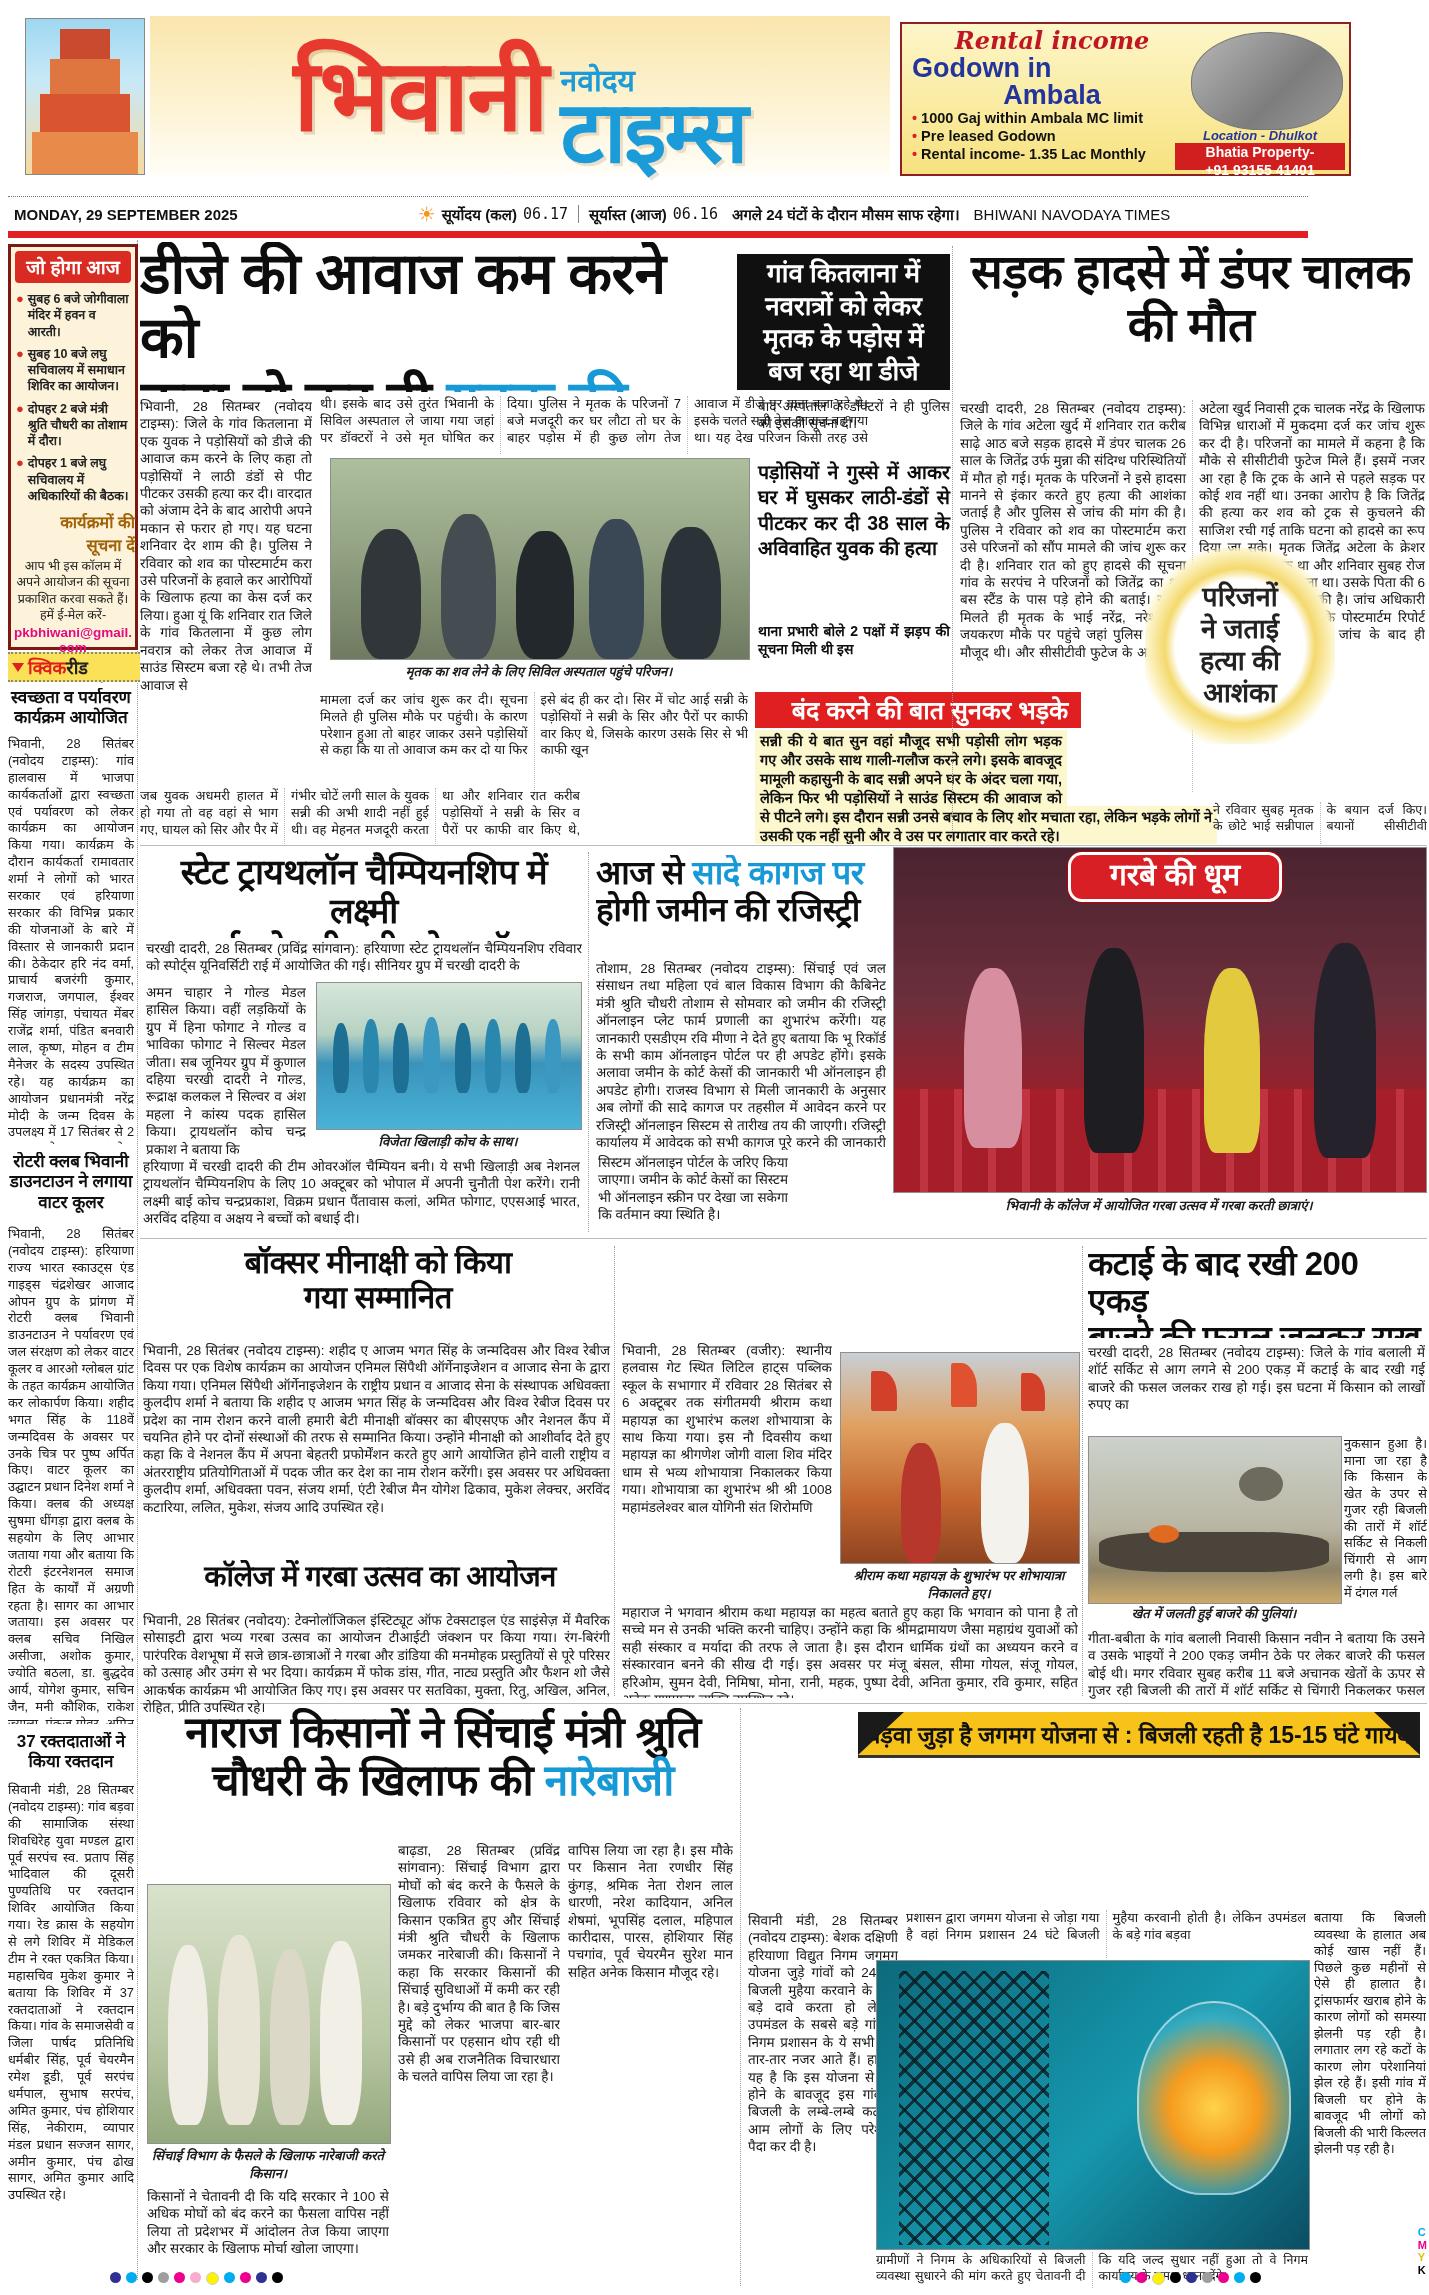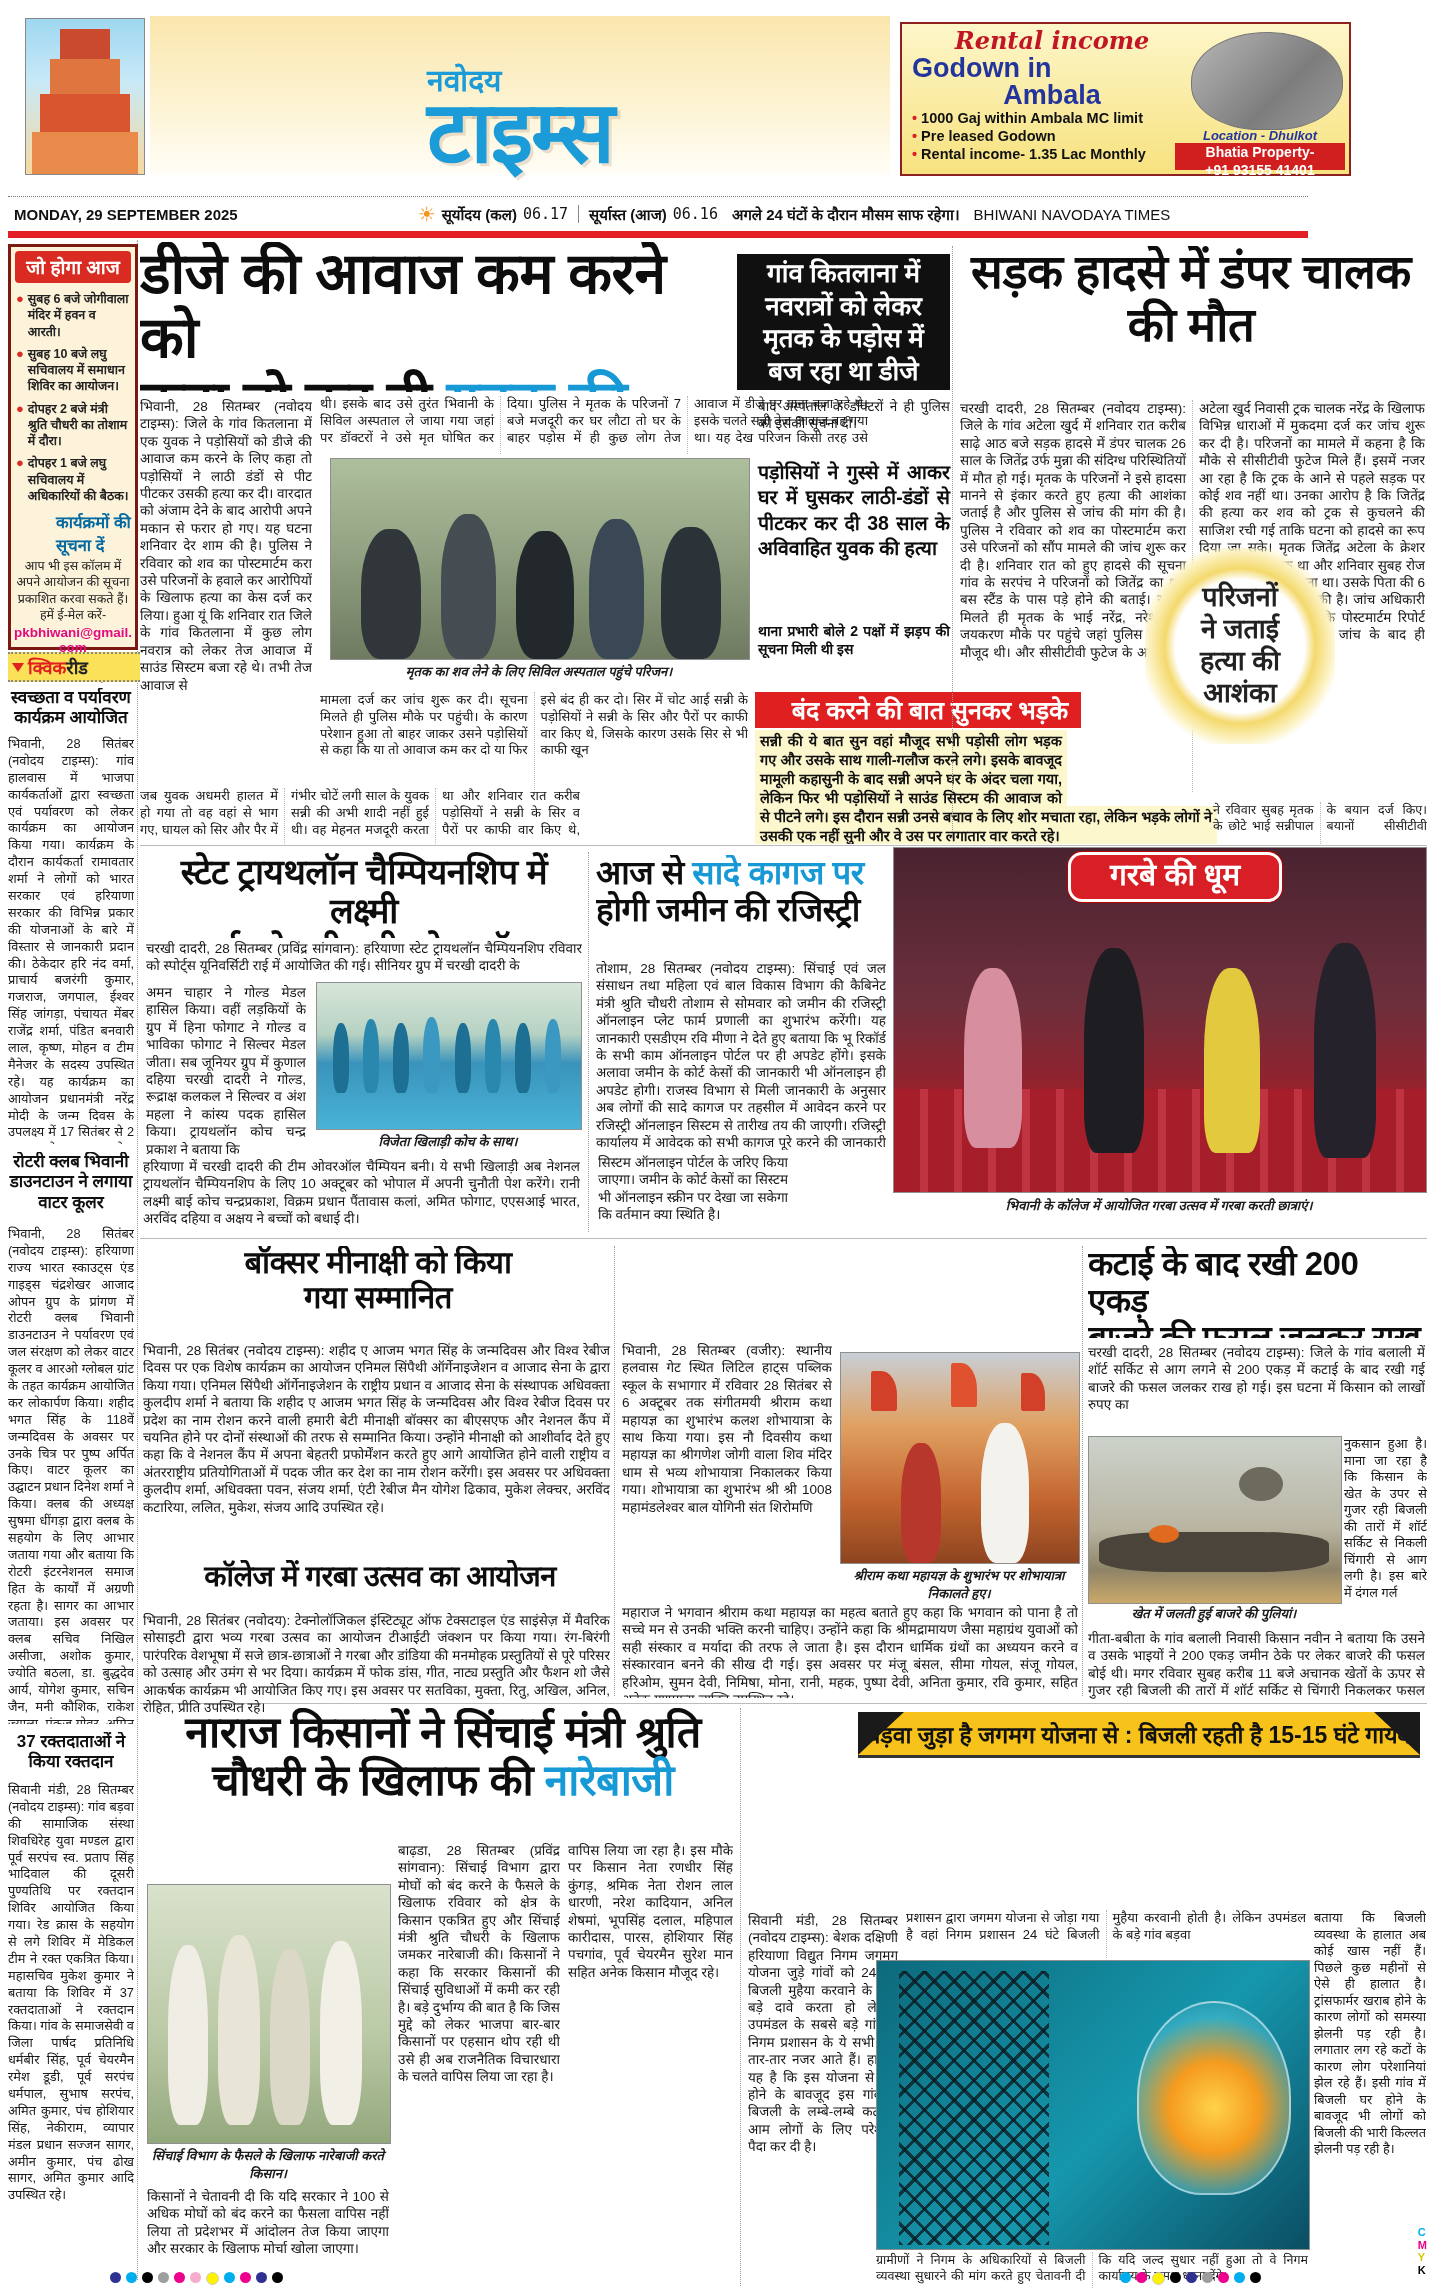--- a/index.html
+++ b/index.html
@@ -38,21 +38,21 @@
   
   .dateline{border-top:1px dotted #777;display:flex;align-items:center;font-size:15px;color:#111;}
   .dl-b{font-weight:700;}
   .dl-sep{width:1px;height:18px;background:#888;margin:0 10px;}
   
   .aajbox{background:#fdf3da;border:3px solid #7c1a12;}
   .aajtitle{background:#d92b21;color:#fff;font-size:19px;font-weight:700;text-align:center;
             border-radius:4px;padding:3px 0;margin:4px;}
   .ev{font-size:12.5px;font-weight:600;color:#222;line-height:1.3;padding:4px 5px 2px 5px;display:flex;gap:4px;}
   .dot{color:#d92b21;font-size:13px;line-height:1.2;}
-  .ntitle{font-size:16.5px;font-weight:700;text-align:left;color:#0369a1;margin-top:4px;padding-left:45px;}
+  .ntitle{font-size:16.5px;font-weight:700;text-align:right;color:#a16207;margin-top:4px;padding-left:45px;}
   .ntext{font-size:12.5px;text-align:center;color:#222;line-height:1.3;padding:2px 4px;}
   .nmail{color:#e5097f;font-weight:700;font-size:13.5px;text-align:center;word-break:break-all;}
   .slogo{color:#1b75bb;font-size:21px;font-weight:700;text-align:center;text-shadow:1.5px 1.5px 0 #e31e24;}
   .qr{background:#fbe158;border-top:2px dotted #888;border-bottom:2px dotted #888;
       display:flex;align-items:center;font-size:18px;font-weight:700;padding:1px 4px;}
   .qr .t{width:0;height:0;border-top:9px solid #e02020;border-left:6px solid transparent;border-right:6px solid transparent;margin-right:4px;}
   .sb-head{font-size:17px;font-weight:700;text-align:center;color:#101010;line-height:1.2;overflow:hidden;}
   .sb-body{font-size:12.8px;line-height:1.32;text-align:justify;color:#191919;overflow:hidden;}
   
   .blackbox{background:#101010;color:#fff;font-size:26px;font-weight:700;text-align:center;line-height:1.25;
@@ -98,20 +98,21 @@
 
 <div class="page">
 
   <div class="abs temple" style="left:25px;top:18px;width:118px;height:155px;">
     <i style="left:34px;top:10px;width:50px;height:30px;background:#c94a2e;"></i>
     <i style="left:24px;top:40px;width:70px;height:35px;background:#e0763f;"></i>
     <i style="left:14px;top:75px;width:90px;height:38px;background:#d9552f;"></i>
     <i style="left:6px;top:113px;width:106px;height:42px;background:#e88a4a;"></i>
   </div>
   <div class="abs banner" style="left:150px;top:16px;width:740px;height:158px;">
+    <span class="paper-red">भिवानी</span>
     <span class="paper-col">
       <span class="paper-small">नवोदय</span>
       <span class="paper-blue">टाइम्स</span>
     </span>
   </div>
 
   <div class="abs adbox" style="left:900px;top:22px;width:447px;height:150px;">
     <div class="abs" style="left:10px;top:2px;width:280px;">
       <div class="ad-script" style="text-align:center;">Rental income</div>
       <div class="ad-title">Godown in</div>

